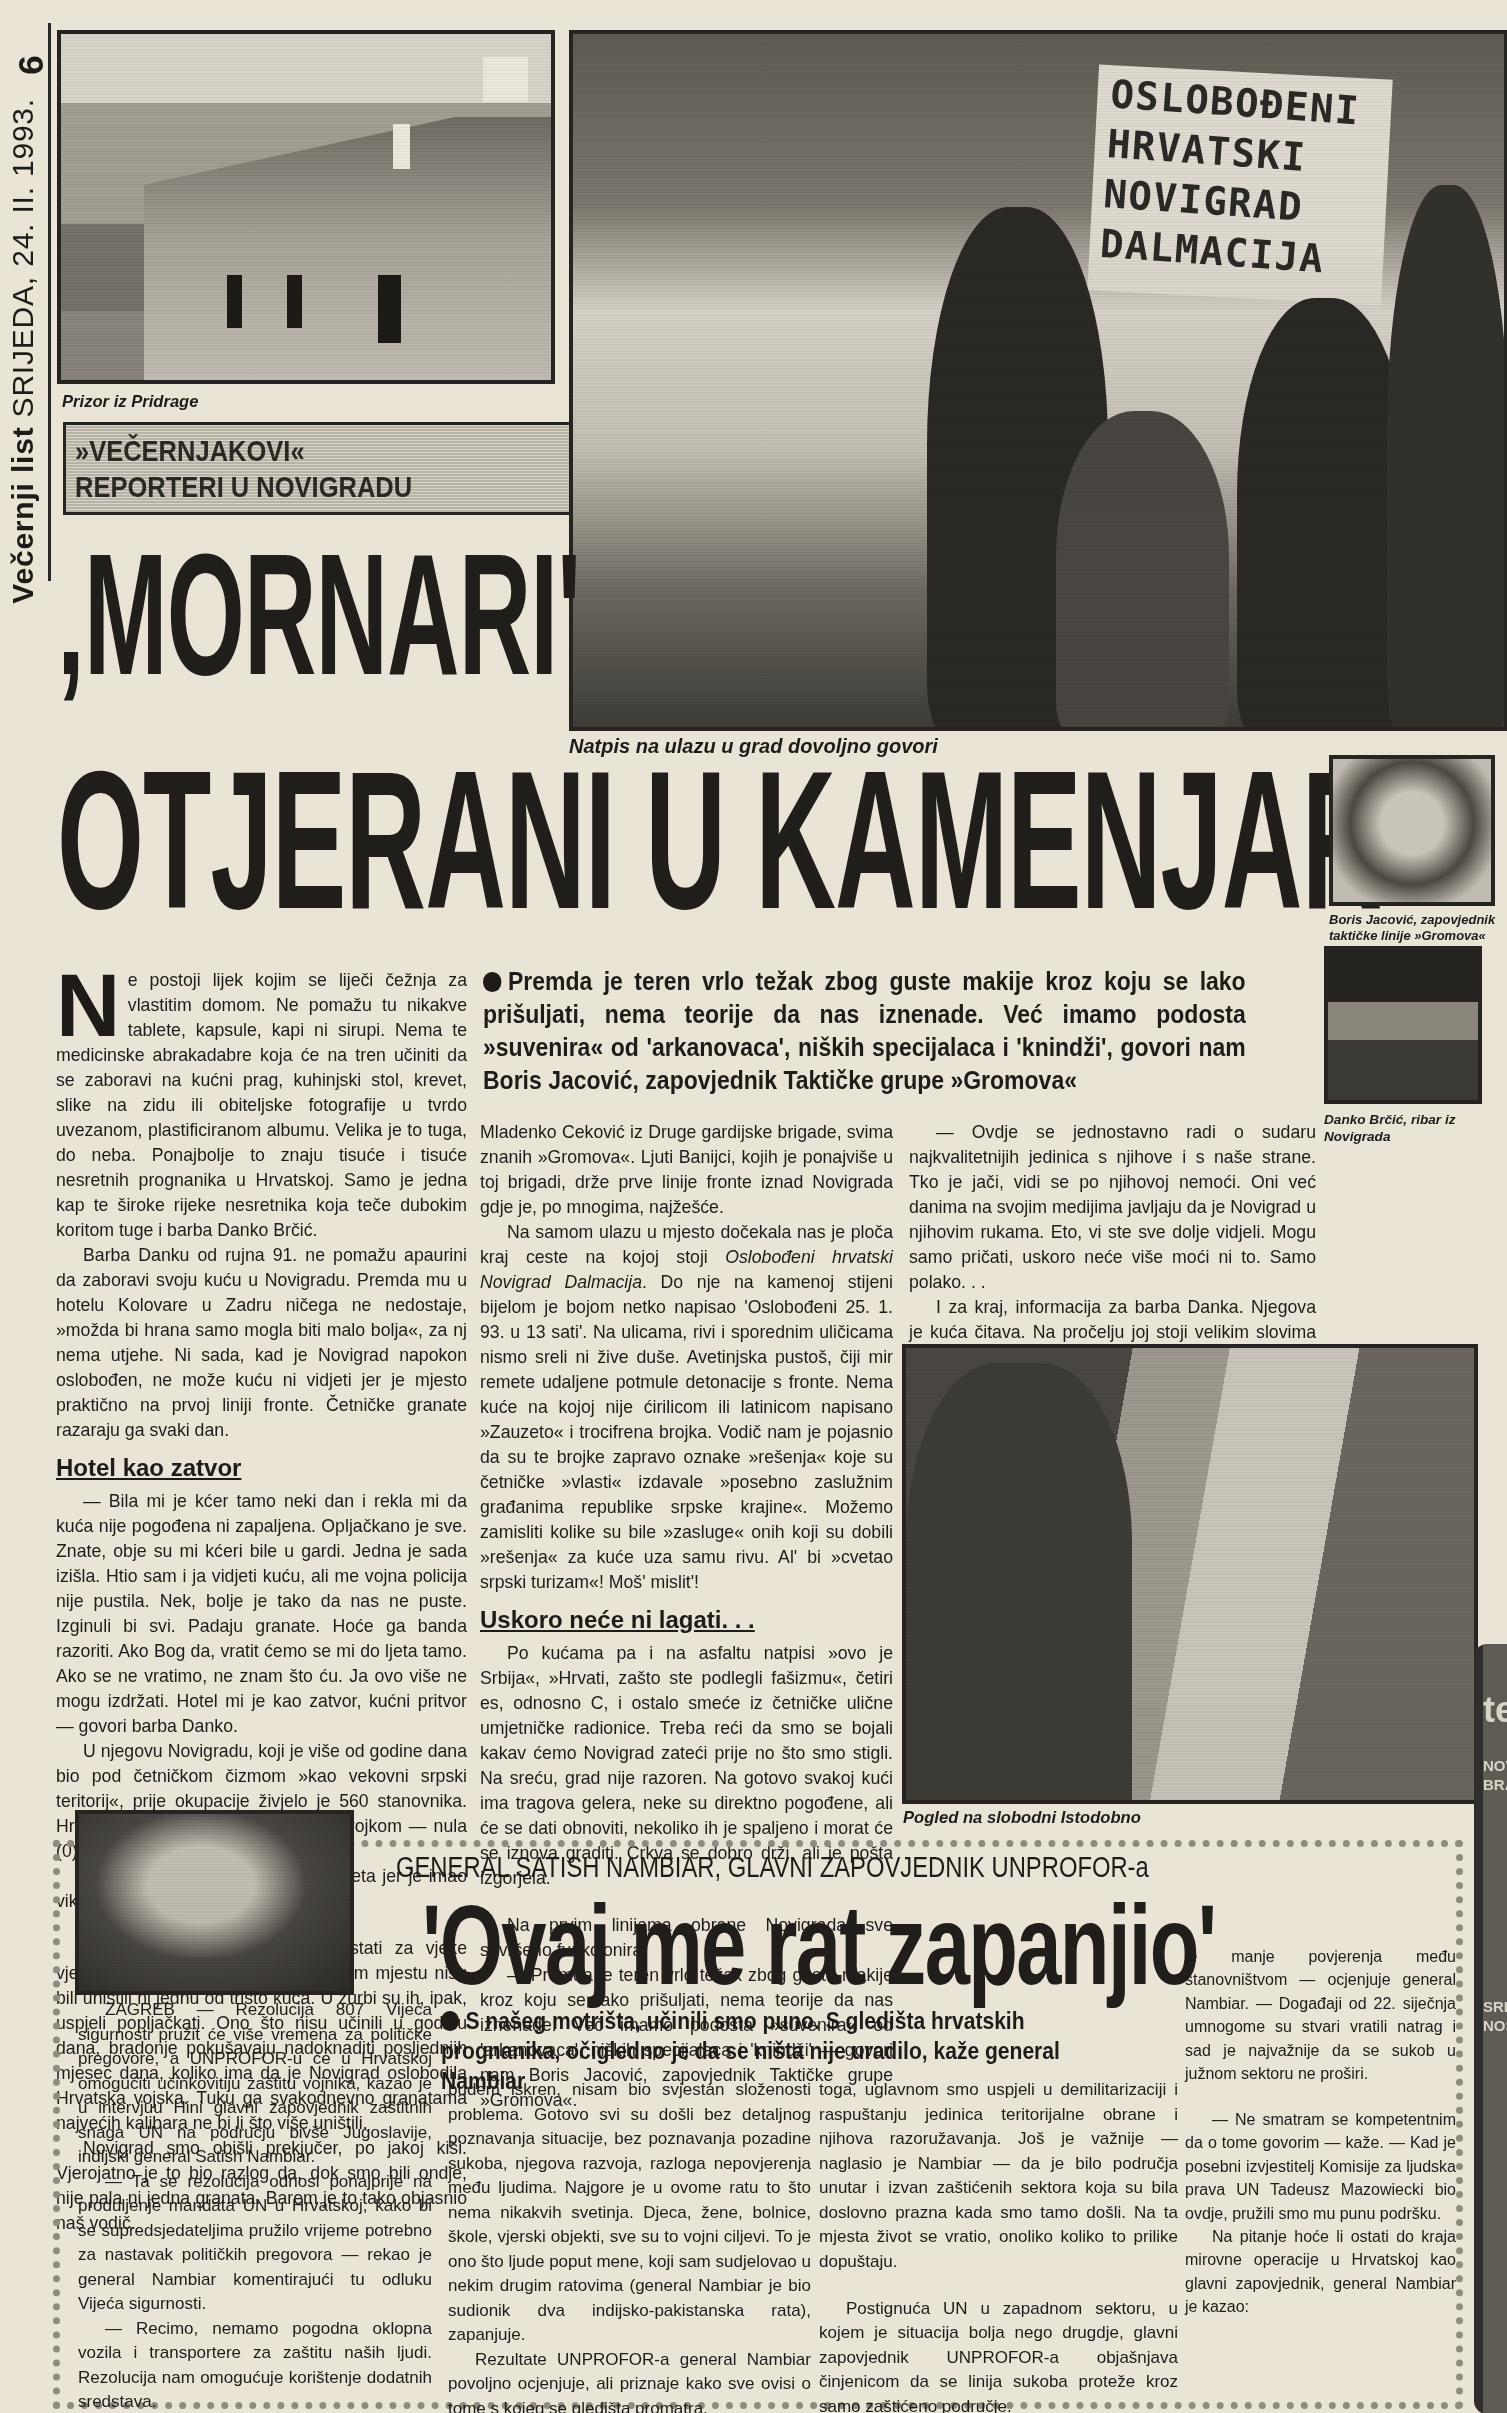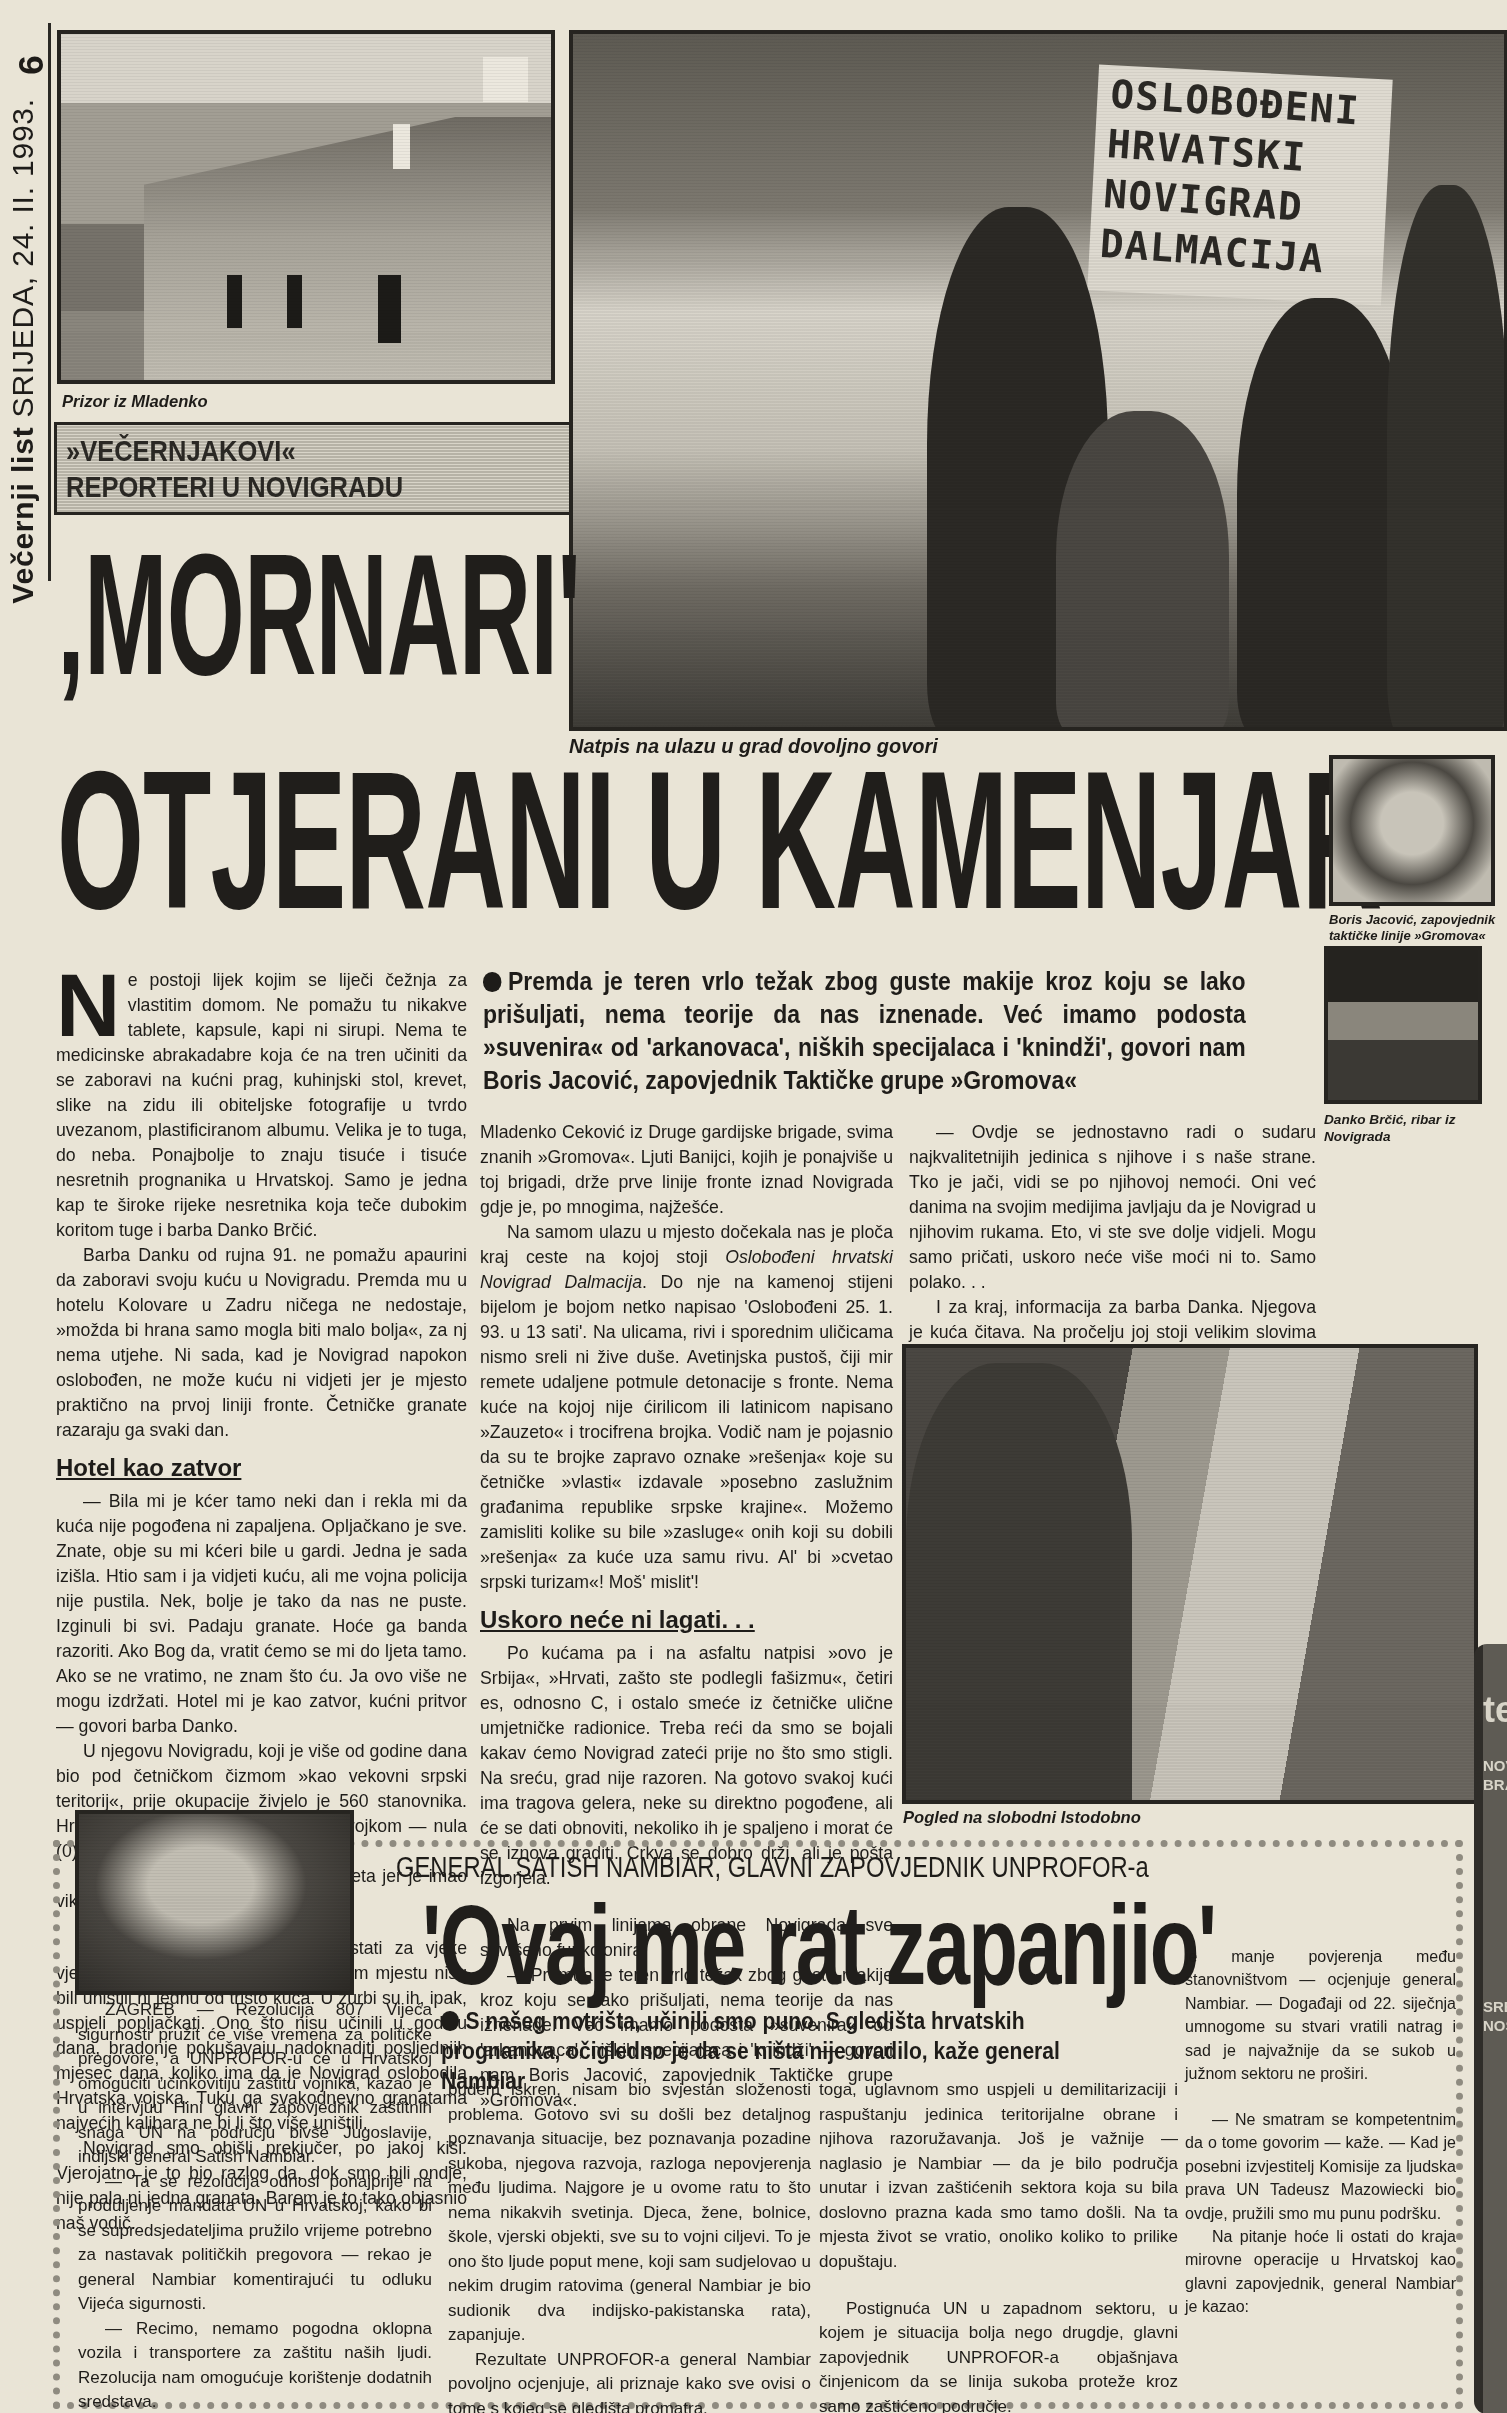--- a/index.html
+++ b/index.html
@@ -49,21 +49,21 @@
     background: linear-gradient(180deg, #5d5a52 0%, #7c786f 25%, #d9d5cb 40%, #c6c2b7 60%, #6e6a62 80%, #3f3d38 100%); }
   .sign-board { position: absolute; left: 520px; top: 38px; width: 294px; height: 226px; background: #dedad0; transform: rotate(3deg); }
   .sign-text { position: absolute; left: 532px; top: 45px; width: 287px;
     font: bold 39px "DejaVu Sans Mono", monospace; line-height: 50px; color: #2b2925; transform: rotate(4deg); letter-spacing: 1.5px; }
   .soldier { position: absolute; background: #2b2925; border-radius: 45% 45% 10% 10%; }
 
   .caption { position: absolute; font: italic bold 16.6px "Liberation Sans", sans-serif; color: #1e1c19; }
 
   
   .kicker {
-    position: absolute; left: 54px; top: 422px; width: 567px; height: 93px;
+    position: absolute; left: 63px; top: 422px; width: 567px; height: 93px;
     border: 3.8px solid #262420;
     background: repeating-linear-gradient(0deg, #b6b2a6 0 1.5px, #d8d4c8 1.5px 3px);
     padding: 7.5px 9px;
   }
   .kicker div { font: bold 30px "Liberation Sans", sans-serif; line-height: 36px; transform: scaleX(0.85); transform-origin: left; white-space: nowrap; color: #2a2824; }
 
   
   .headline {
     position: absolute; font-family: "Liberation Sans", sans-serif; font-weight: bold;
     color: #201e1b; white-space: nowrap; transform-origin: left top; letter-spacing: -1.5px;
@@ -120,21 +120,21 @@
 </div>
 
 <div class="photo photo-house">
   <div class="house-wall"></div>
   <div class="win" style="left:422px;top:22.6px;width:45px;height:45px;background:#ece8de"></div>
   <div class="win" style="left:332px;top:90px;width:16.6px;height:45px;background:#ece8de"></div>
   <div class="win" style="left:166px;top:241px;width:15px;height:53px"></div>
   <div class="win" style="left:226px;top:241px;width:15px;height:53px"></div>
   <div class="win" style="left:317px;top:241px;width:22.6px;height:68px"></div>
 </div>
-<div class="caption" style="left:62px;top:392px">Prizor iz Mladenko</div>
+<div class="caption" style="left:62px;top:392px">Prizor iz Pridrage</div>
 
 <div class="kicker">
   <div>»VEČERNJAKOVI«</div>
   <div>REPORTERI U NOVIGRADU</div>
 </div>
 
 <div class="photo photo-soldiers">
   <div class="sign-board"></div>
   <div class="sign-text">
     <div>OSLOBOĐENI</div>

